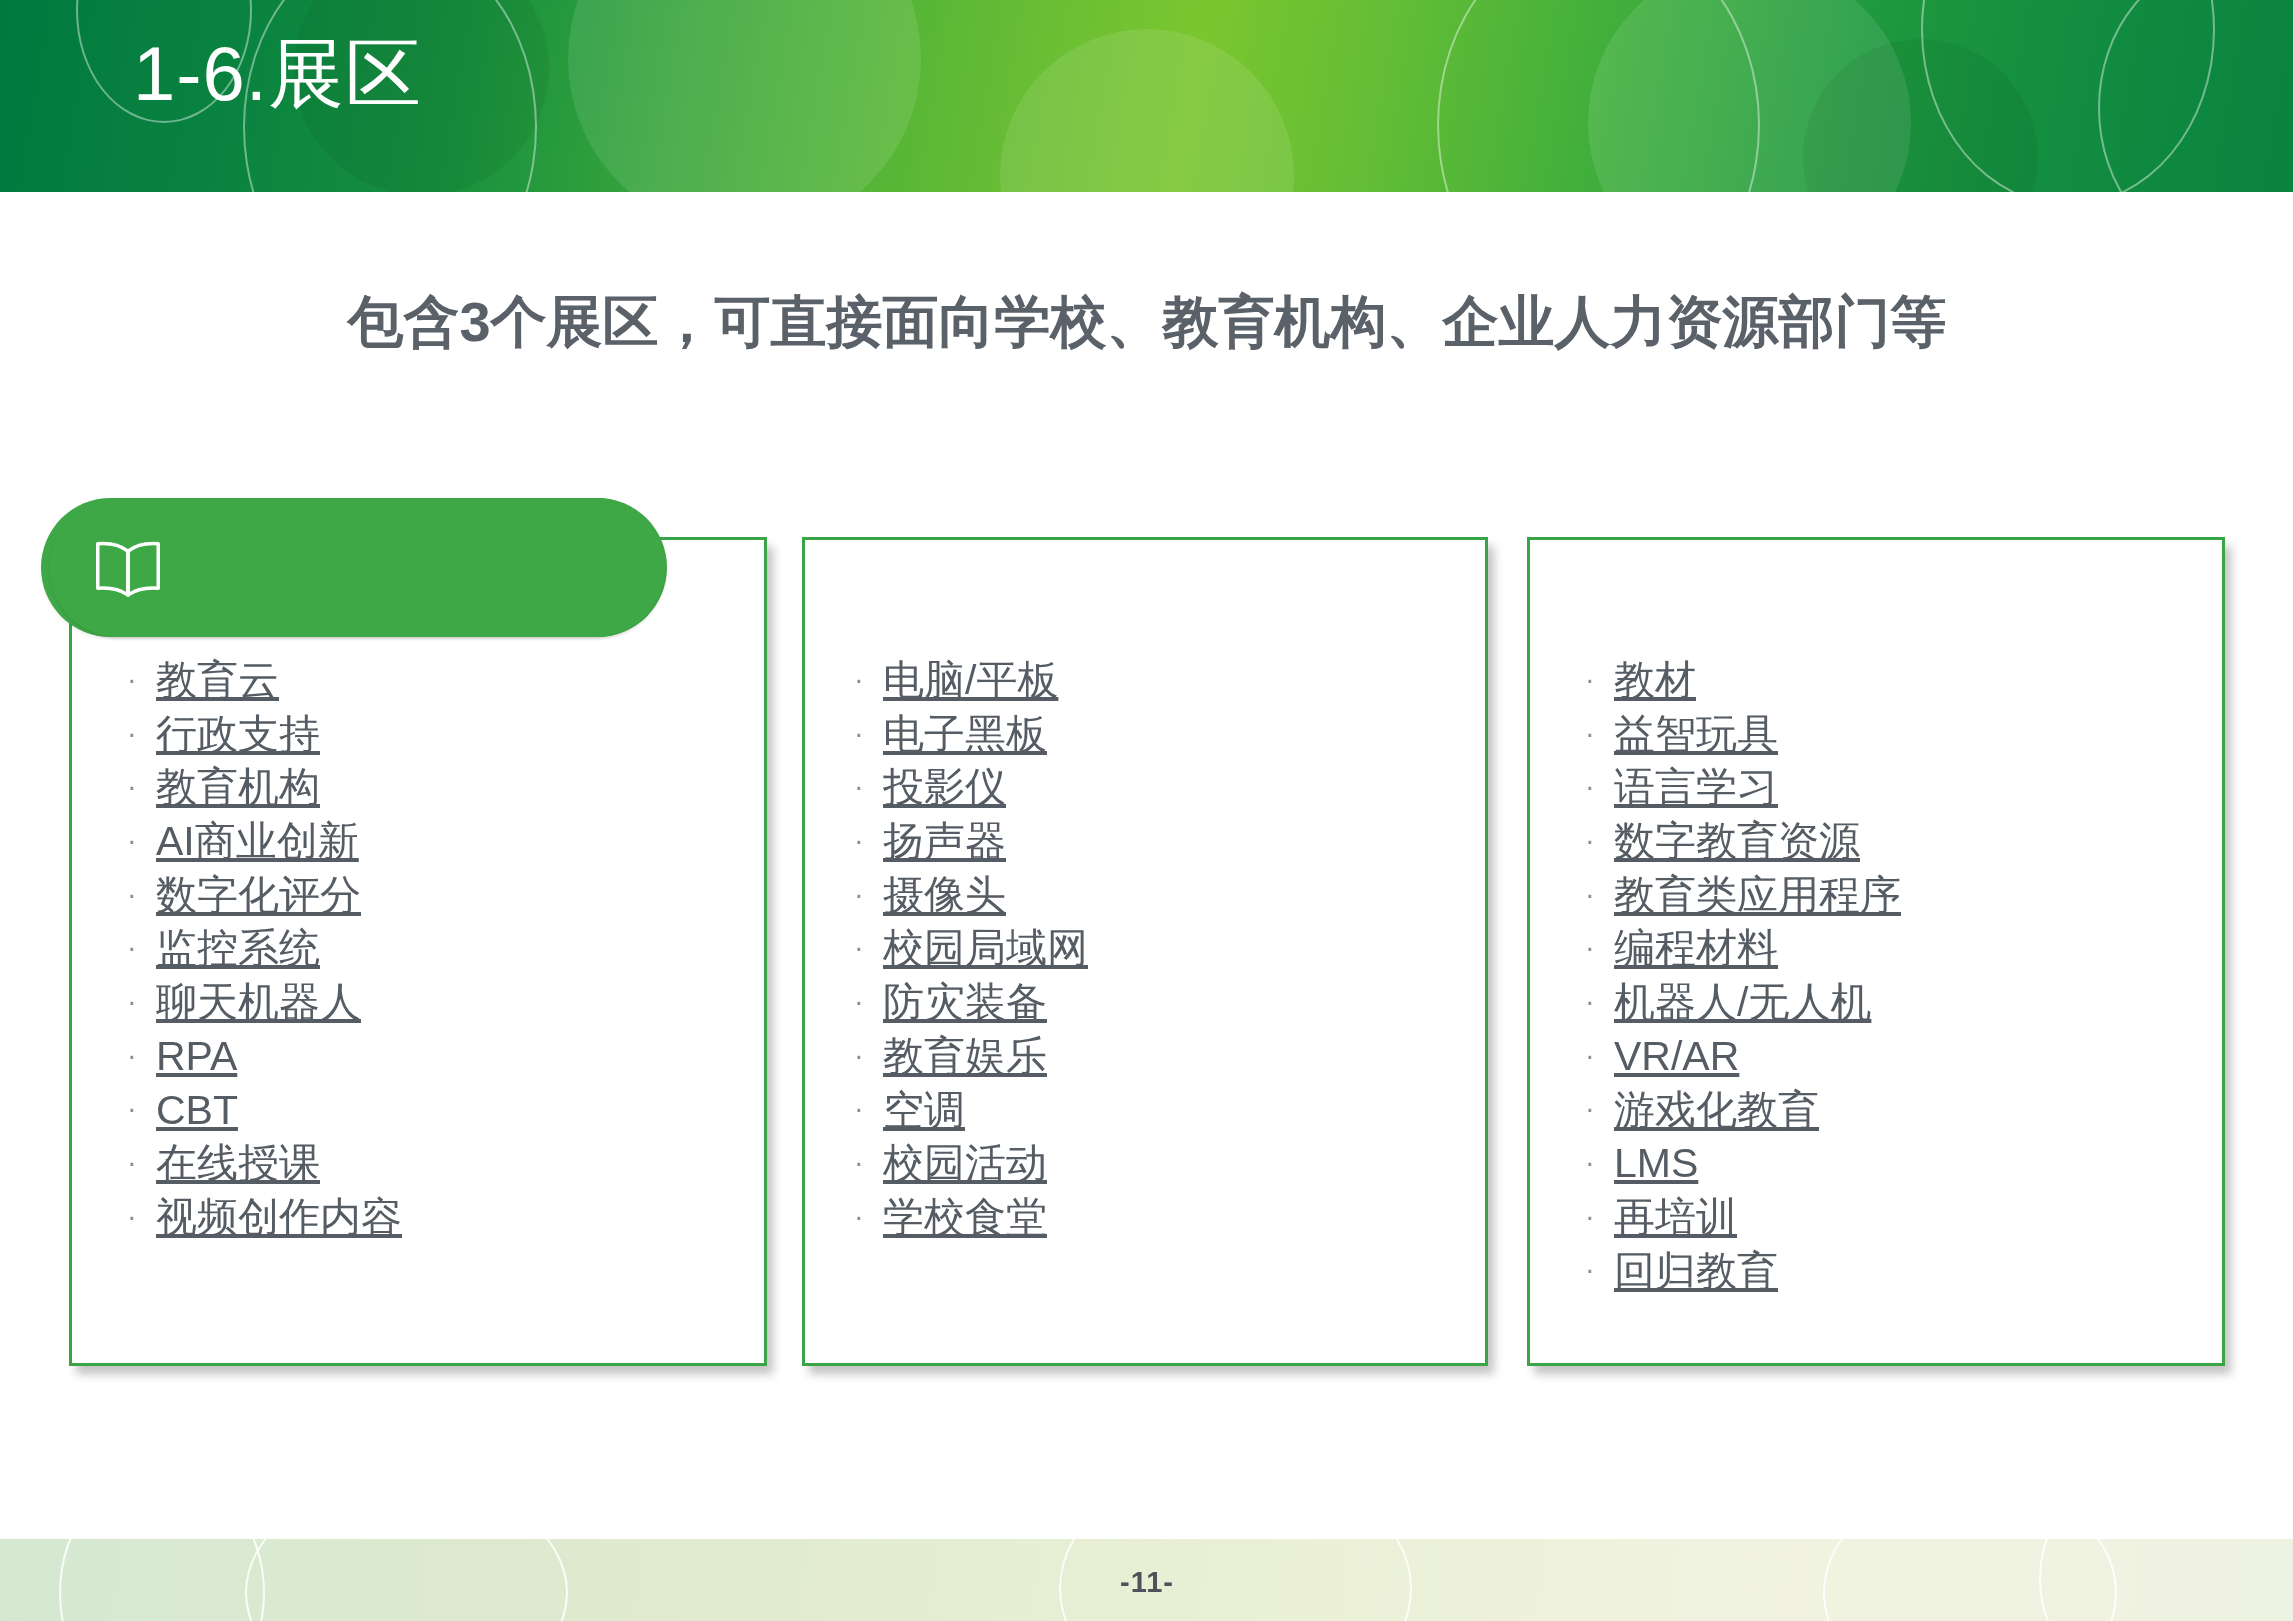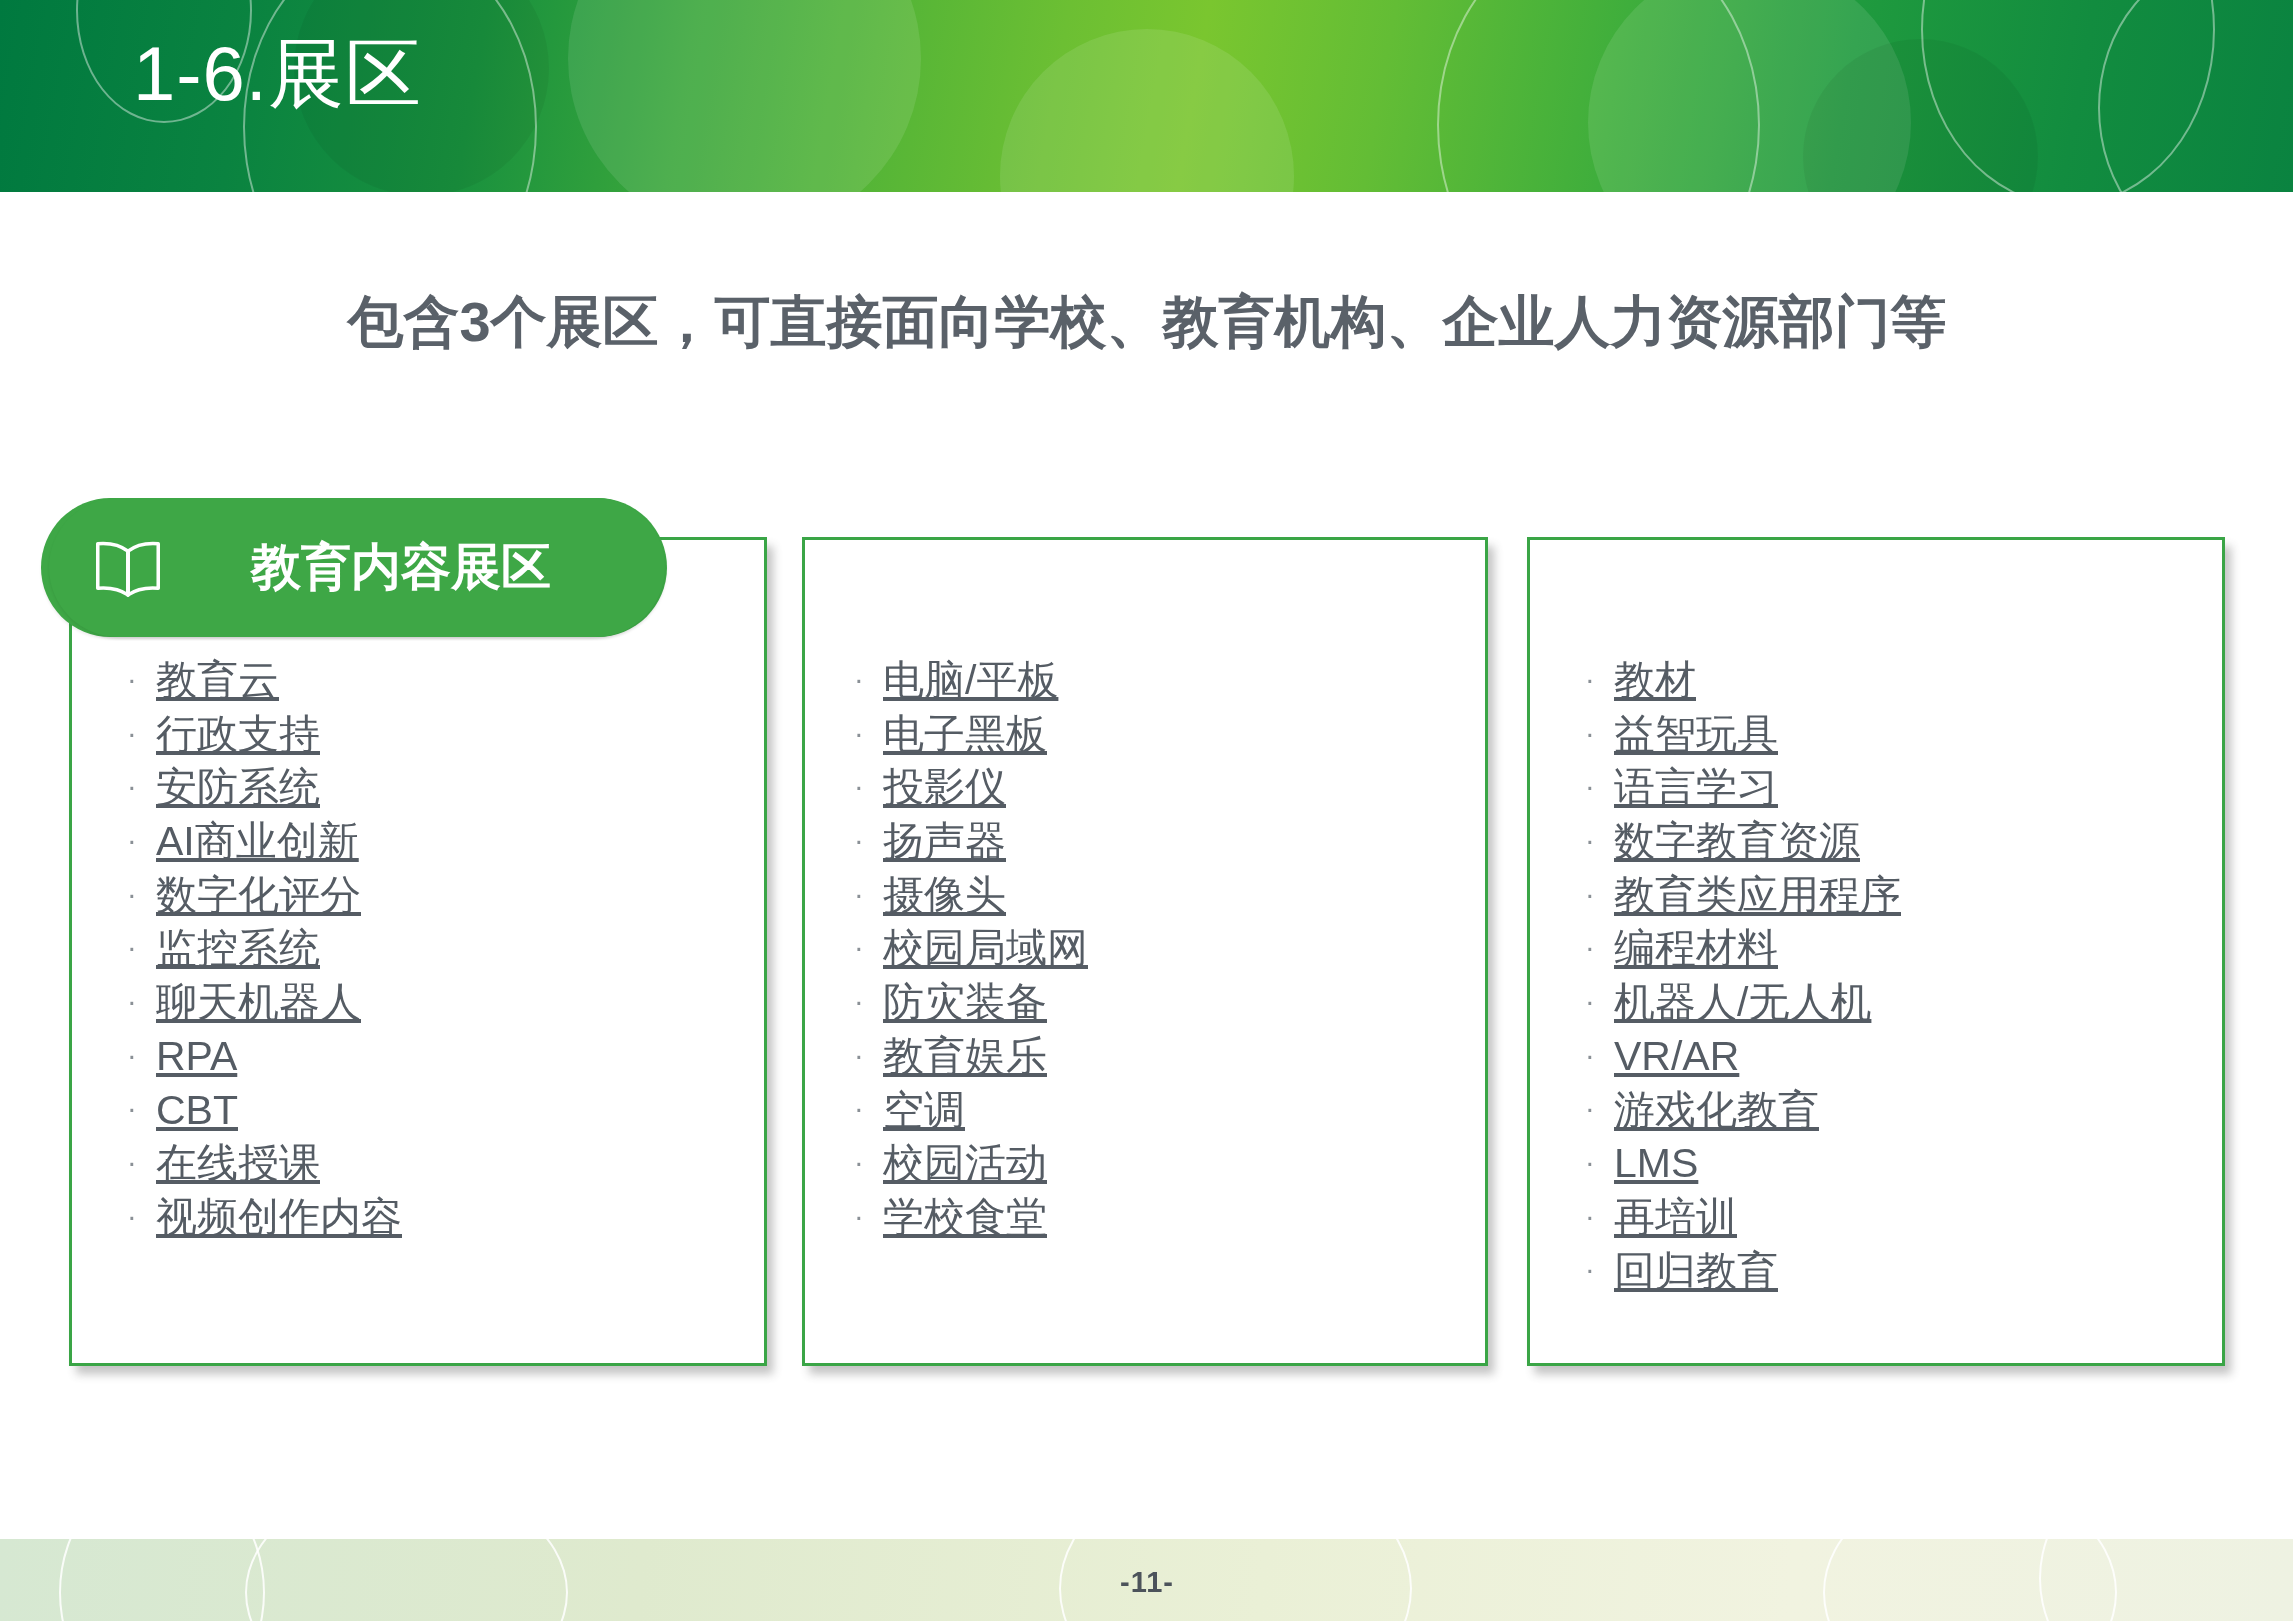--- a/index.html
+++ b/index.html
@@ -143,21 +143,21 @@
       <div class="li">
           <span class="bullet">·</span>
           <span class="txt">教育云</span>
         </div>
       <div class="li">
           <span class="bullet">·</span>
           <span class="txt">行政支持</span>
         </div>
       <div class="li">
           <span class="bullet">·</span>
-          <span class="txt">安防系统</span>
+          <span class="txt">教育机构</span>
         </div>
       <div class="li">
           <span class="bullet">·</span>
           <span class="txt">AI商业创新</span>
         </div>
       <div class="li">
           <span class="bullet">·</span>
           <span class="txt">数字化评分</span>
         </div>
       <div class="li">
@@ -325,21 +325,20 @@
     </div>
   </div>
   <div class="pill p3">
     <span class="pill-icon">
       <svg width="84" height="84" viewBox="0 0 100 100" fill="none" stroke="#ffffff" stroke-width="4.2" stroke-linecap="round" stroke-linejoin="round">
         <path d="M50 30 C40 22 26 20 14 21 V74 C26 73 40 75 50 82 Z"></path>
         <path d="M50 30 C60 22 74 20 86 21 V74 C74 73 60 75 50 82 Z"></path>
         <path d="M50 30 V82"></path>
       </svg>
     </span>
-    <span class="pill-title">教育内容展区</span>
   </div>
 
 </div>
 
 <div class="footband">
   <div class="fb-arc" style="left:59px;top:-69px;width:206px;height:245px;"></div>
   <div class="fb-arc" style="left:245px;top:-59px;width:323px;height:225px;"></div>
   <div class="fb-arc" style="left:1059px;top:-78px;width:353px;height:255px;"></div>
   <div class="fb-arc" style="left:1823px;top:-59px;width:294px;height:225px;"></div>
   <div class="fb-arc" style="left:2039px;top:-88px;width:274px;height:255px;"></div>

